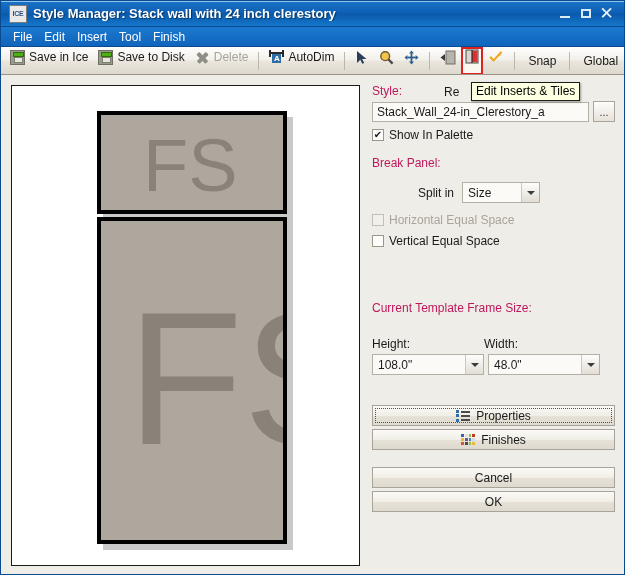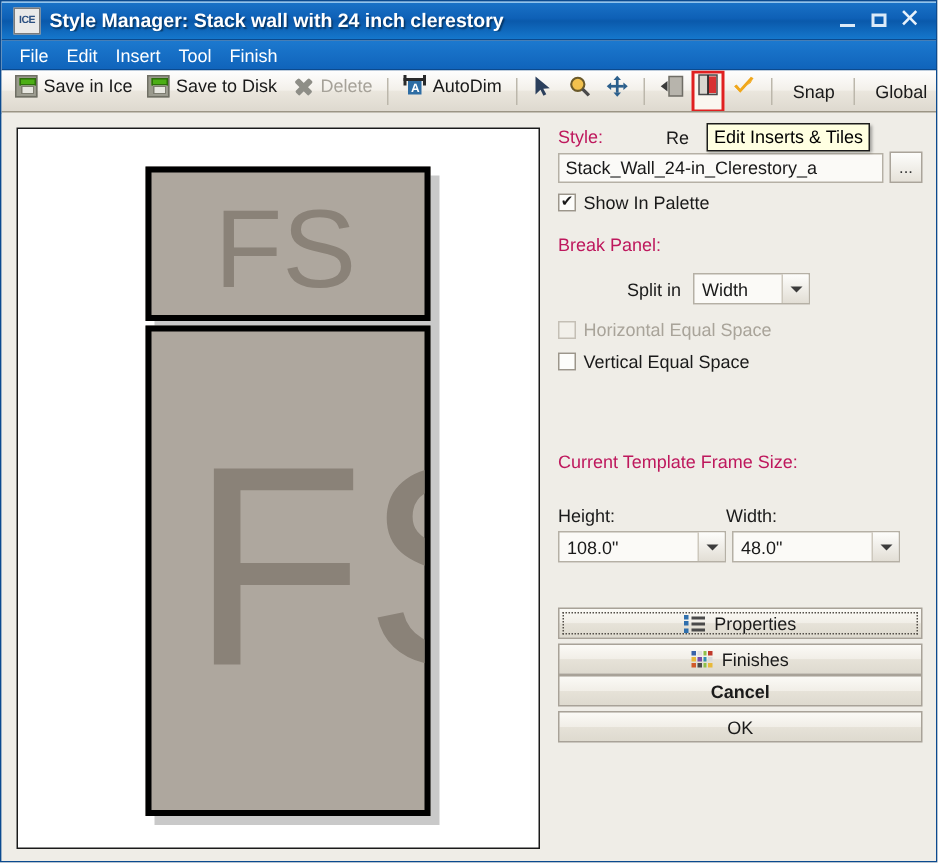--- a/index.html
+++ b/index.html
@@ -486,21 +486,21 @@
         <span class="cbx">✔</span>
         <span>Show In Palette</span>
       </div>
 
       <div class="lbl" style="margin-top:14px;">Break Panel:</div>
 
 
       <div class="row" style="margin-top:12px; justify-content:flex-start; padding-left:46px;">
         <span style="margin-right:8px;">Split in</span>
         <div class="combo" style="width:78px;">
-          <span class="cval">Width</span>
+          <span class="cval">Size</span>
           <span class="carrow">
               <i></i>
             </span>
         </div>
       </div>
 
       <div class="row" style="margin-top:10px;">
         <span class="cbx disabled"></span>
         <span class="txt-disabled">Horizontal Equal Space</span>
       </div>
@@ -559,21 +559,21 @@
               <i style="background:#d9d9d9"></i>
             <i style="background:#d05a2a"></i>
               <i style="background:#4a4a4a"></i>
               <i style="background:#8fbf4a"></i>
               <i style="background:#e8b93a"></i>
           </span>
           <span>Finishes</span>
         </div>
       </div>
 
-      <div class="btn-wrap" style="font-weight:bold;">
+      <div class="btn-wrap" style="margin-top:17px;">
         <div class="btn">Cancel</div>
       </div>
 
       <div class="btn-wrap" style="margin-top:3px;">
         <div class="btn">OK</div>
       </div>
 
     </div>
   </div>
 </div>

